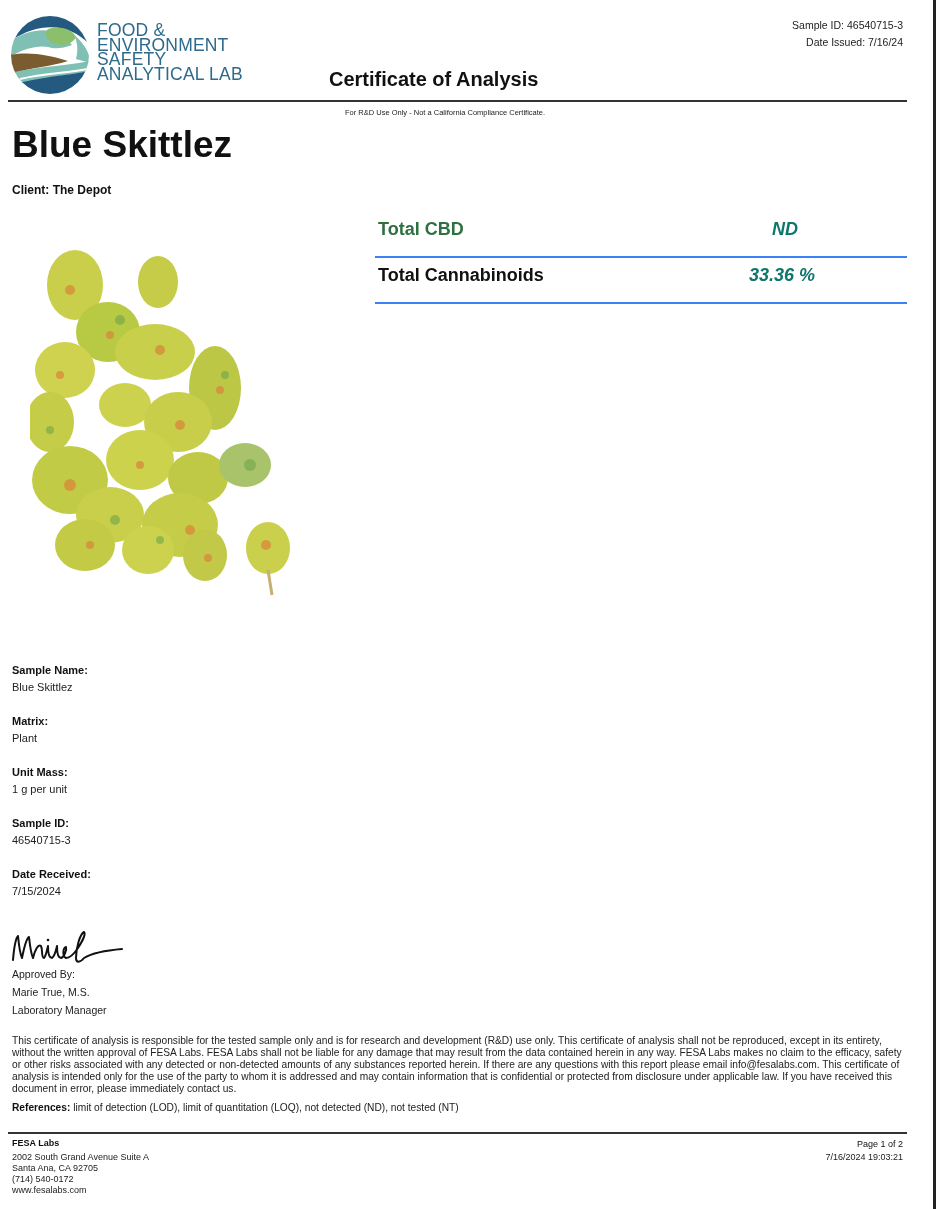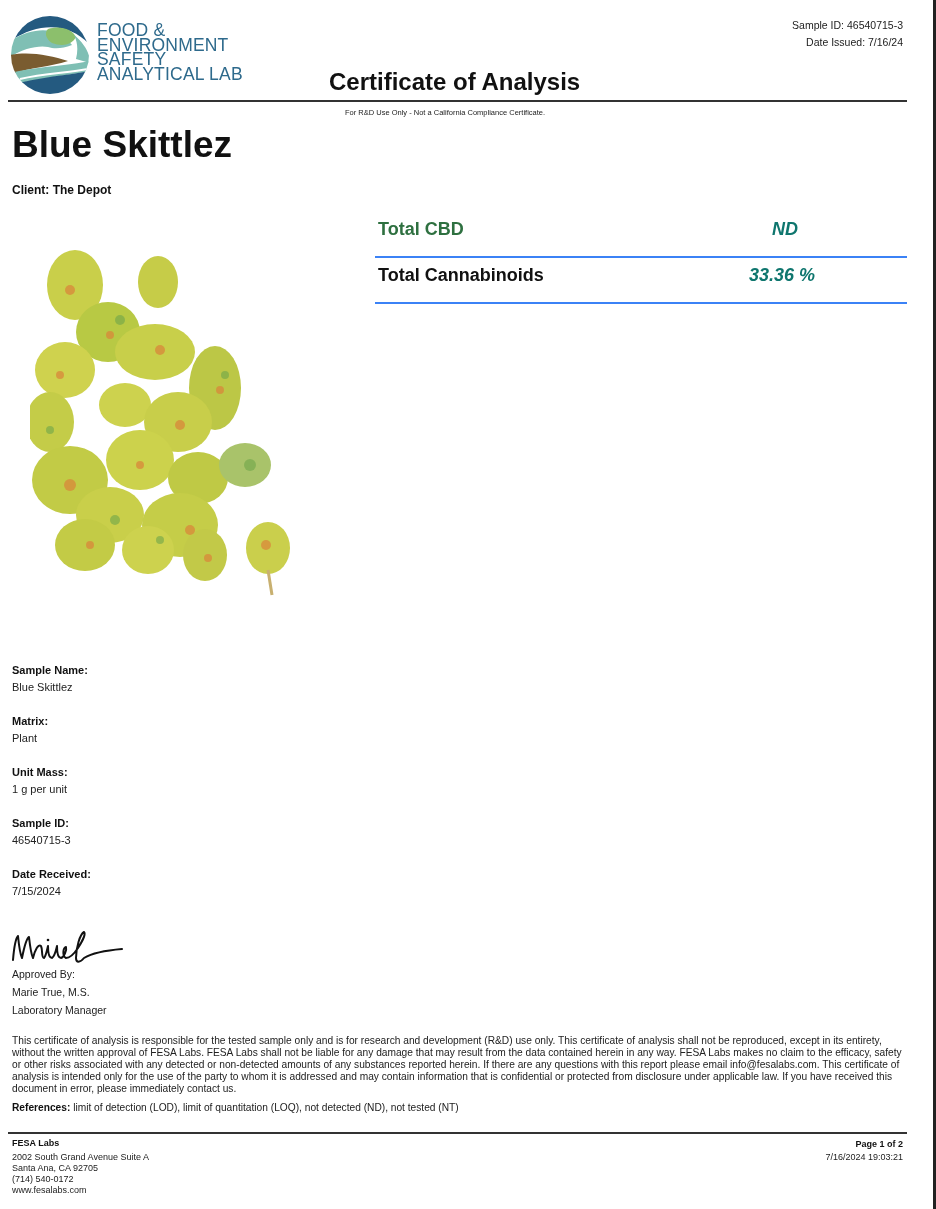--- a/index.html
+++ b/index.html
@@ -9,21 +9,21 @@
     font-family: "Liberation Sans", "DejaVu Sans", sans-serif;
   }
   .edge { position: absolute; right: 0; top: 0; width: 3px; height: 1209px; background: #222; }
   .logo { position: absolute; left: 10px; top: 15px; width: 80px; height: 80px; }
   .logo-text {
     position: absolute; left: 97px; top: 23px; color: #2e6a8c;
     font-size: 17.5px; line-height: 14.5px; letter-spacing: 0.2px; font-weight: normal;
   }
   .logo-text div { white-space: nowrap; }
   .meta-right { position: absolute; right: 33px; top: 17px; text-align: right; font-size: 10.5px; line-height: 17px; color: #222; }
-  .doc-title { position: absolute; left: 329px; top: 68px; font-size: 24px; font-weight: bold; color: #111; }
+  .doc-title { position: absolute; left: 329px; top: 68px; font-size: 20px; font-weight: bold; color: #111; }
   .rule-top { position: absolute; left: 8px; top: 100px; width: 899px; height: 2px; background: #333; }
   .subnote { position: absolute; left: 345px; top: 108px; font-size: 7.5px; color: #222; }
   .product-name { position: absolute; left: 12px; top: 124px; font-size: 37px; font-weight: bold; color: #111; }
   .client { position: absolute; left: 12px; top: 183px; font-size: 12px; font-weight: bold; color: #111; }
 
   .summary { position: absolute; left: 375px; top: 214px; width: 532px; }
   .sum-row { position: relative; height: 42px; border-bottom: 2px solid #3b82f6; margin-bottom: 2px; }
   .sum-label { position: absolute; left: 3px; top: 5px; font-size: 18px; font-weight: bold; }
   .sum-value { position: absolute; left: 374px; top: 5px; font-size: 18px; font-weight: bold; color: #0f766e; font-style: italic; }
   .sum-value.center { left: 397px; }
@@ -40,21 +40,21 @@
   .approval { position: absolute; left: 12px; top: 965px; font-size: 10.5px; color: #222; line-height: 18px; }
 
   .disclaimer { position: absolute; left: 12px; top: 1035px; width: 893px; font-size: 10.2px; line-height: 12.1px; color: #222; }
   .references { position: absolute; left: 12px; top: 1102px; font-size: 10.2px; color: #222; }
   .references b { color: #111; }
 
   .rule-bottom { position: absolute; left: 8px; top: 1132px; width: 899px; height: 2px; background: #333; }
   .footer-left { position: absolute; left: 12px; top: 1138px; font-size: 9px; line-height: 11px; color: #222; }
   .footer-left .org { font-weight: bold; color: #111; margin-bottom: 3px; }
   .footer-right { position: absolute; right: 33px; top: 1138px; text-align: right; font-size: 9px; line-height: 13px; color: #222; }
-  .footer-right .page { font-weight: bold; color: #111; }
+  .footer-right .page { font-weight: normal; color: #111; }
 </style>
 </head>
 <body>
 
 <div class="edge"></div>
 
 <svg class="logo" viewBox="0 0 80 80">
   <defs>
       <clipPath id="c">
         <circle cx="40" cy="40" r="39"></circle>

